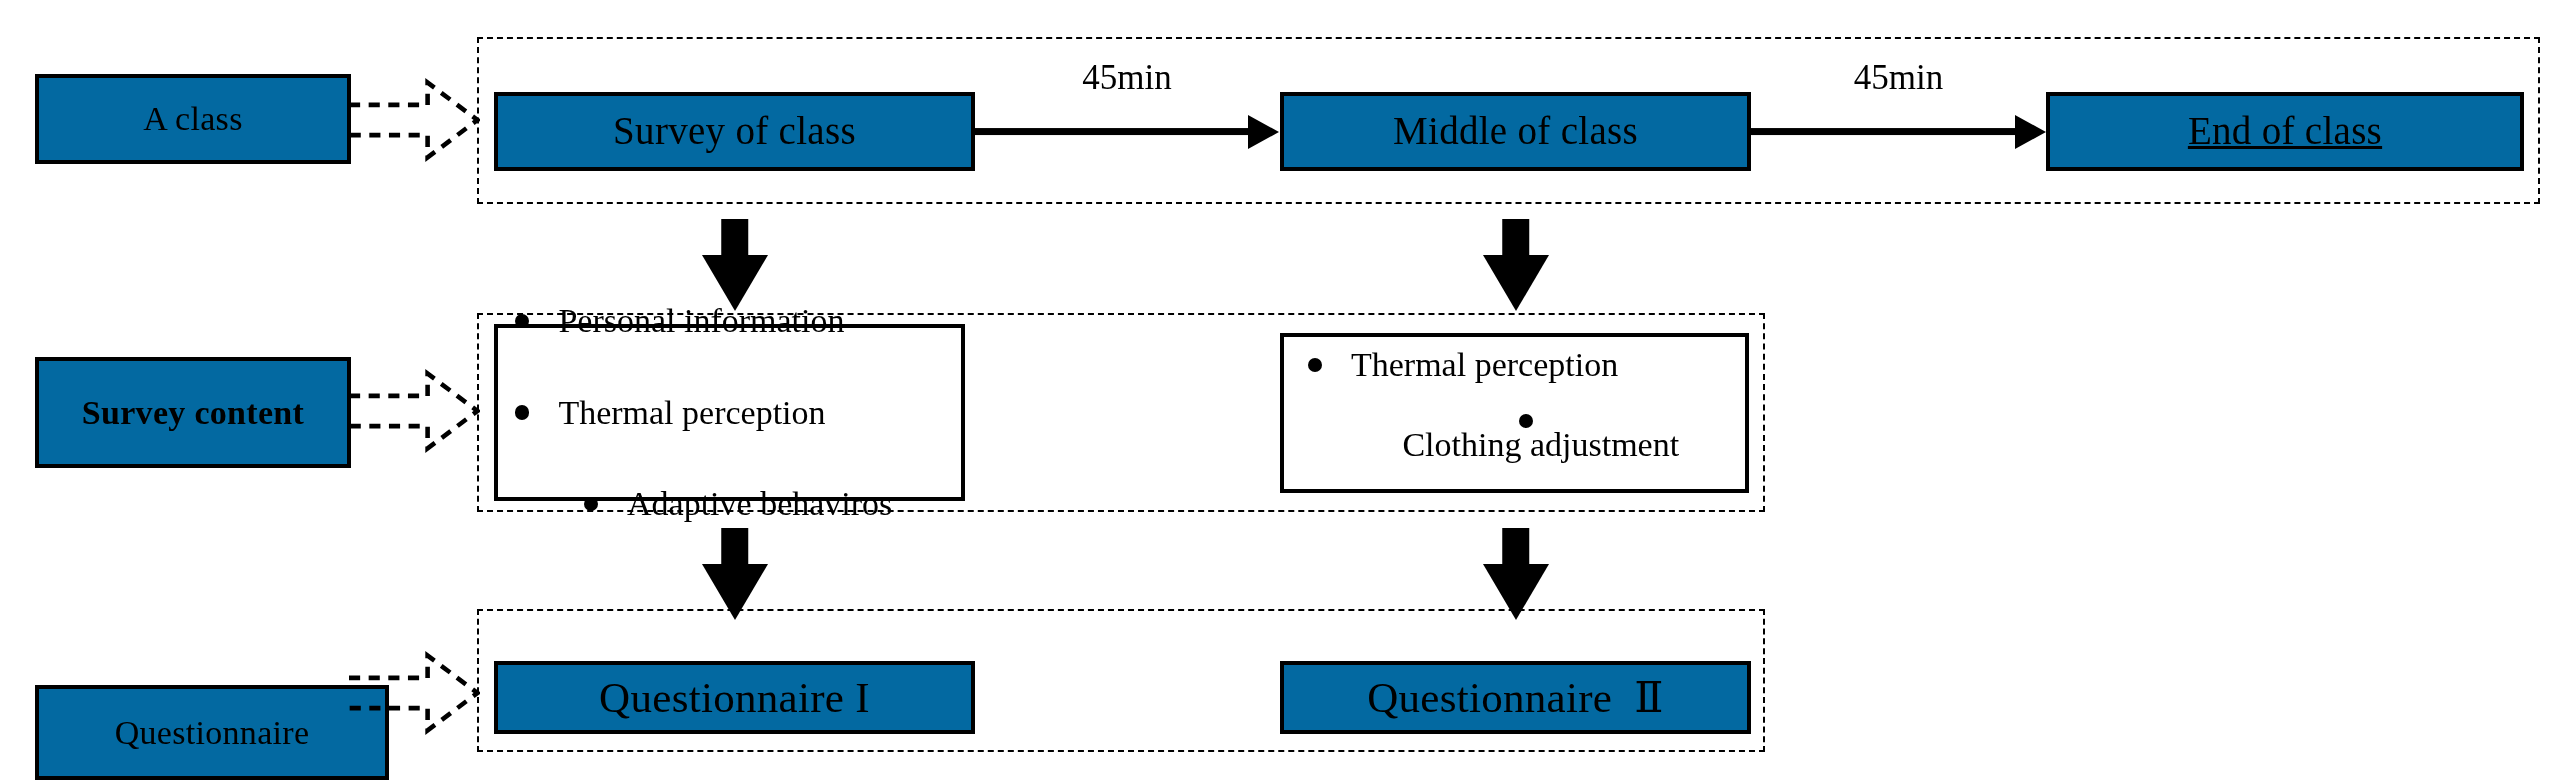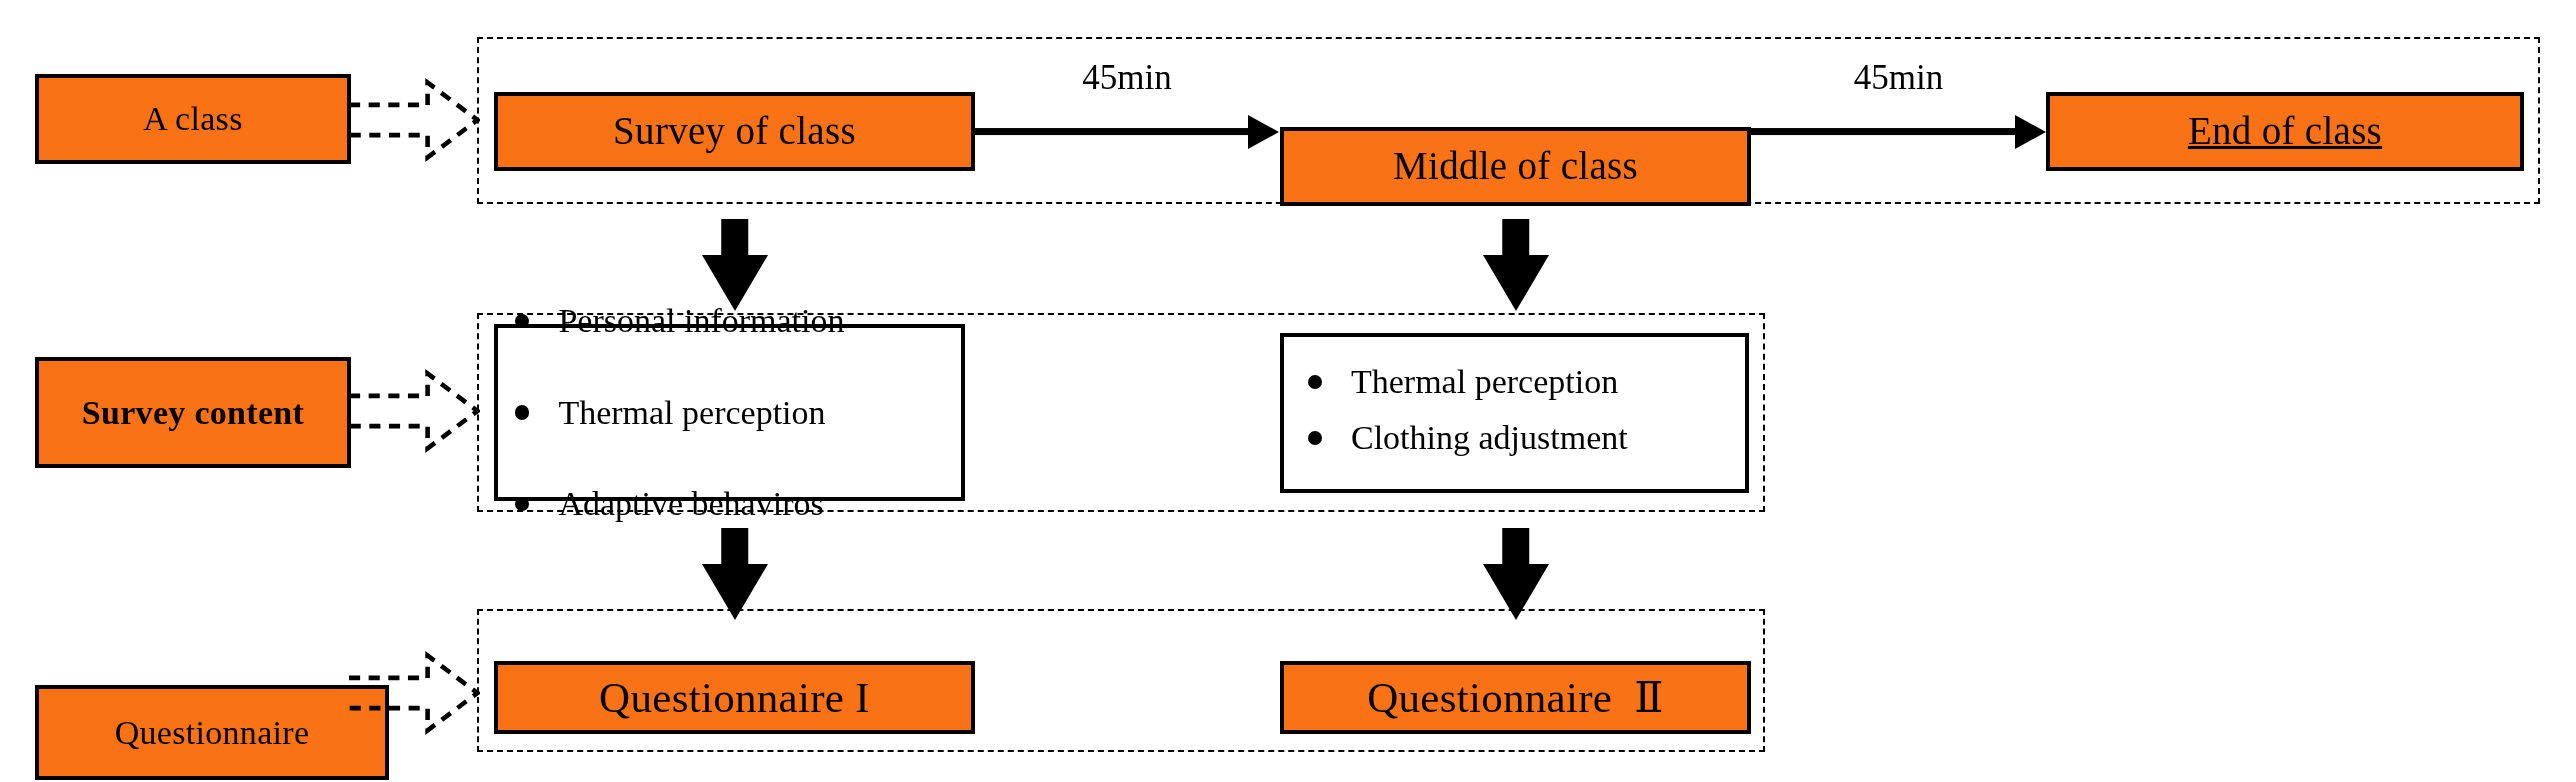--- a/index.html
+++ b/index.html
@@ -4,21 +4,21 @@
 <style>
   html,body{margin:0;padding:0;background:#ffffff;}
   body{font-family:"Liberation Serif","DejaVu Serif",serif;color:#000000;}
   #canvas{position:relative;width:2576px;height:782px;background:#ffffff;overflow:hidden;}
 
   
   .box{
     position:absolute;
     box-sizing:border-box;
     border:4.6px solid #000000;
-    background:#f97316;
+    background:#0369a1;
     display:flex;
     align-items:center;
     justify-content:center;
     text-align:center;
     line-height:1.1;
   }
   .box-label{ font-size:39px; white-space:nowrap; letter-spacing:0.3px;}
   .box-label.sm{ font-size:34px;}
   .box-label.q{ font-size:43px;}
 
@@ -141,21 +141,21 @@
 
   <div class="timelabel" style="left:975px;top:58px;width:304px;">
     <span>45min</span>
   </div>
 
   <div class="harrow" style="left:975px;top:114px;width:304px;height:35px;">
     <div class="shaft" style="width:275px;"></div>
     <div class="head"></div>
   </div>
 
-  <div class="box" style="left:1280px;top:92px;width:471px;height:79px;margin-top:35px;">
+  <div class="box" style="left:1280px;top:92px;width:471px;height:79px;">
     <span class="box-label">Middle of class</span>
   </div>
 
   <div class="timelabel" style="left:1751px;top:58px;width:295px;">
     <span>45min</span>
   </div>
 
   <div class="harrow" style="left:1751px;top:114px;width:295px;height:35px;">
     <div class="shaft" style="width:265px;"></div>
     <div class="head"></div>
@@ -177,32 +177,32 @@
 
   <div class="bulletbox" style="left:494px;top:324px;width:471px;height:177px;padding:9.2px 0 9.2px 17px;gap:46px;">
     <div class="bullet-row" style="margin:5.9px 0;">
       <span class="bullet-dot"></span>
       <span class="bullet-text" style="margin-left:29px;">Personal information</span>
     </div>
     <div class="bullet-row" style="margin:5.9px 0;">
       <span class="bullet-dot"></span>
       <span class="bullet-text" style="margin-left:29px;">Thermal perception</span>
     </div>
-    <div class="bullet-row" style="margin:5.9px 0;">
+    <div class="bullet-row" style="margin:5.9px 0;justify-content:center;">
       <span class="bullet-dot"></span>
       <span class="bullet-text" style="margin-left:29px;">Adaptive behaviros</span>
     </div>
   </div>
 
   <div class="bulletbox" style="left:1280px;top:333px;width:469px;height:160px;padding:9.2px 0 9.2px 23.6px;">
     <div class="bullet-row" style="margin:7.9px 0;">
       <span class="bullet-dot"></span>
       <span class="bullet-text" style="margin-left:29px;">Thermal perception</span>
     </div>
-    <div class="bullet-row" style="margin:14px 0;">
+    <div class="bullet-row" style="margin:24px 0;flex-direction:column;">
       <span class="bullet-dot"></span>
       <span class="bullet-text" style="margin-left:29px;">Clothing adjustment</span>
     </div>
   </div>
 
   <div class="varrow" style="left:702px;top:528px;width:65px;height:92px;">
     <div class="vshaft" style="height:43px;"></div>
     <div class="vhead"></div>
   </div>
 

